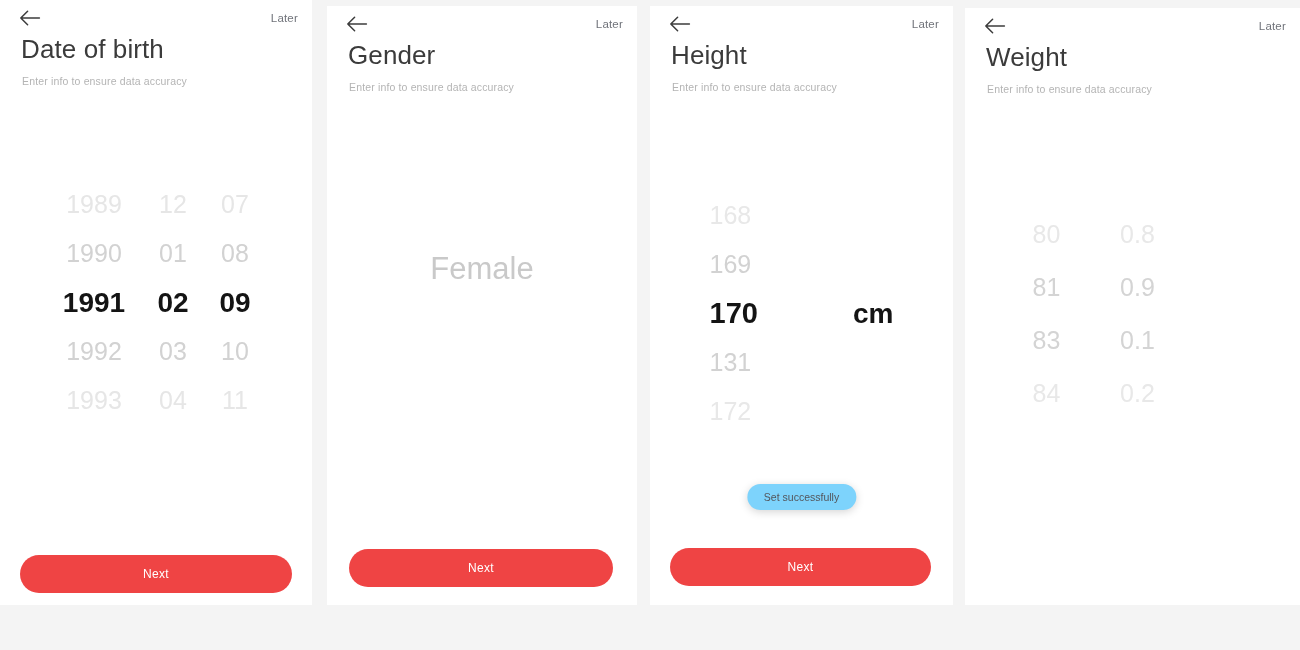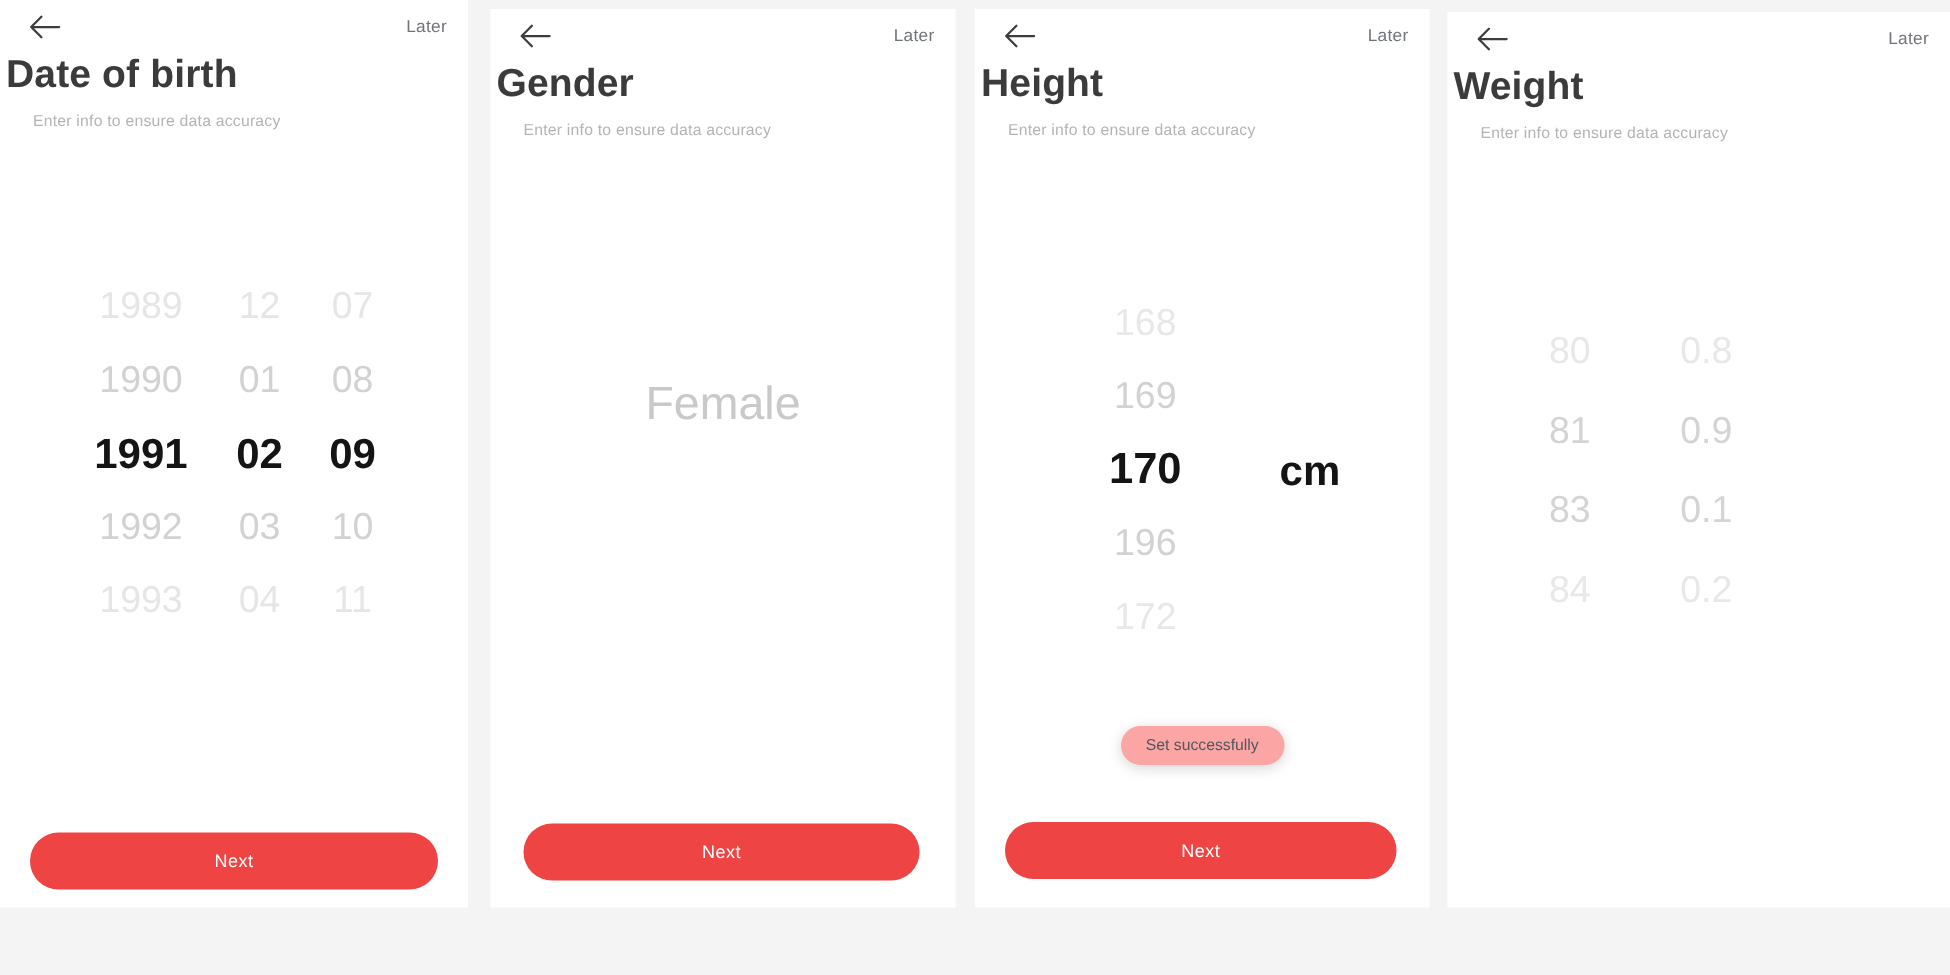--- a/index.html
+++ b/index.html
@@ -38,23 +38,23 @@
     position:absolute;
     right:14px; top:12px;
     font-size:11.5px;
     color:#70737a;
     letter-spacing:.2px;
     cursor:pointer;
   }
 
   
   .title {
-    margin-left:4px;
+    margin-left:21px;
     font-size:26px;
-    font-weight:700;
+    font-weight:400;
     color:#3b3b3b;
     letter-spacing:.1px;
     line-height:1.05;
   }
   .subtitle {
     margin-left:22px;
     margin-top:12px;
     font-size:10.5px;
     color:#b4b4b4;
     letter-spacing:.15px;
@@ -94,21 +94,21 @@
   .date-row.n1 .cell  { color:#d2d2d2; }
   .date-row.n2 .cell  { color:#e6e6e6; }
 
   
   .gender-row { height:81px; }
   .gender-row .cell { font-size:31px; color:#141414; }
   .gender-row.faded .cell { color:#c9c9c9; font-weight:400; }
 
   
   .ht-row { height:49px; }
-  .ht-row .cell.val  { width:108px; text-align:center; font-size:25px; color:#dcdcdc; }
+  .ht-row .cell.val  { width:108px; text-align:left; font-size:25px; color:#dcdcdc; }
   .ht-row .cell.unit { width:76px; text-align:right; font-size:25px; color:transparent; }
   .ht-row.sel .cell.val  { font-size:29px; font-weight:700; color:#141414; }
   .ht-row.sel .cell.unit { font-size:28px; font-weight:700; color:#141414; padding-left:8px; }
   .ht-row.n1 .cell.val { color:#d2d2d2; }
   .ht-row.n2 .cell.val { color:#e8e8e8; }
 
   
   .wt-row { height:53px; }
   .wt-row .cell.int  { width:86px; text-align:center; font-size:25px; color:#dcdcdc; }
   .wt-row .cell.dec  { width:96px; text-align:center; font-size:25px; color:#dcdcdc; }
@@ -118,21 +118,21 @@
   .wt-row.sel .cell.unit { font-size:29px; font-weight:700; color:#141414; padding-left:10px; }
   .wt-row.n1 .cell { color:#d4d4d4; }
   .wt-row.n2 .cell { color:#e8e8e8; }
 
   
   .toast {
     position:absolute;
     left:50%;
     transform:translateX(-50%);
     top:478px;
-    background:#fca5a5;
+    background:#7dd3fc;
     border-radius:16px;
     padding:7px 17px;
     font-size:10.5px;
     color:#54565c;
     box-shadow:0 2px 9px rgba(0,0,0,.17);
     white-space:nowrap;
   }
 
   
   .next-btn {
@@ -242,21 +242,21 @@
       </div>
       <div class="wheel-row ht-row n1">
         <span class="cell val">169</span>
         <span class="cell unit"></span>
       </div>
       <div class="wheel-row ht-row sel">
         <span class="cell val">170</span>
         <span class="cell unit">cm</span>
       </div>
       <div class="wheel-row ht-row n1">
-        <span class="cell val">196</span>
+        <span class="cell val">131</span>
         <span class="cell unit"></span>
       </div>
       <div class="wheel-row ht-row n2">
         <span class="cell val">172</span>
         <span class="cell unit"></span>
       </div>
     </div>
 
     <div class="toast">Set successfully</div>
 

